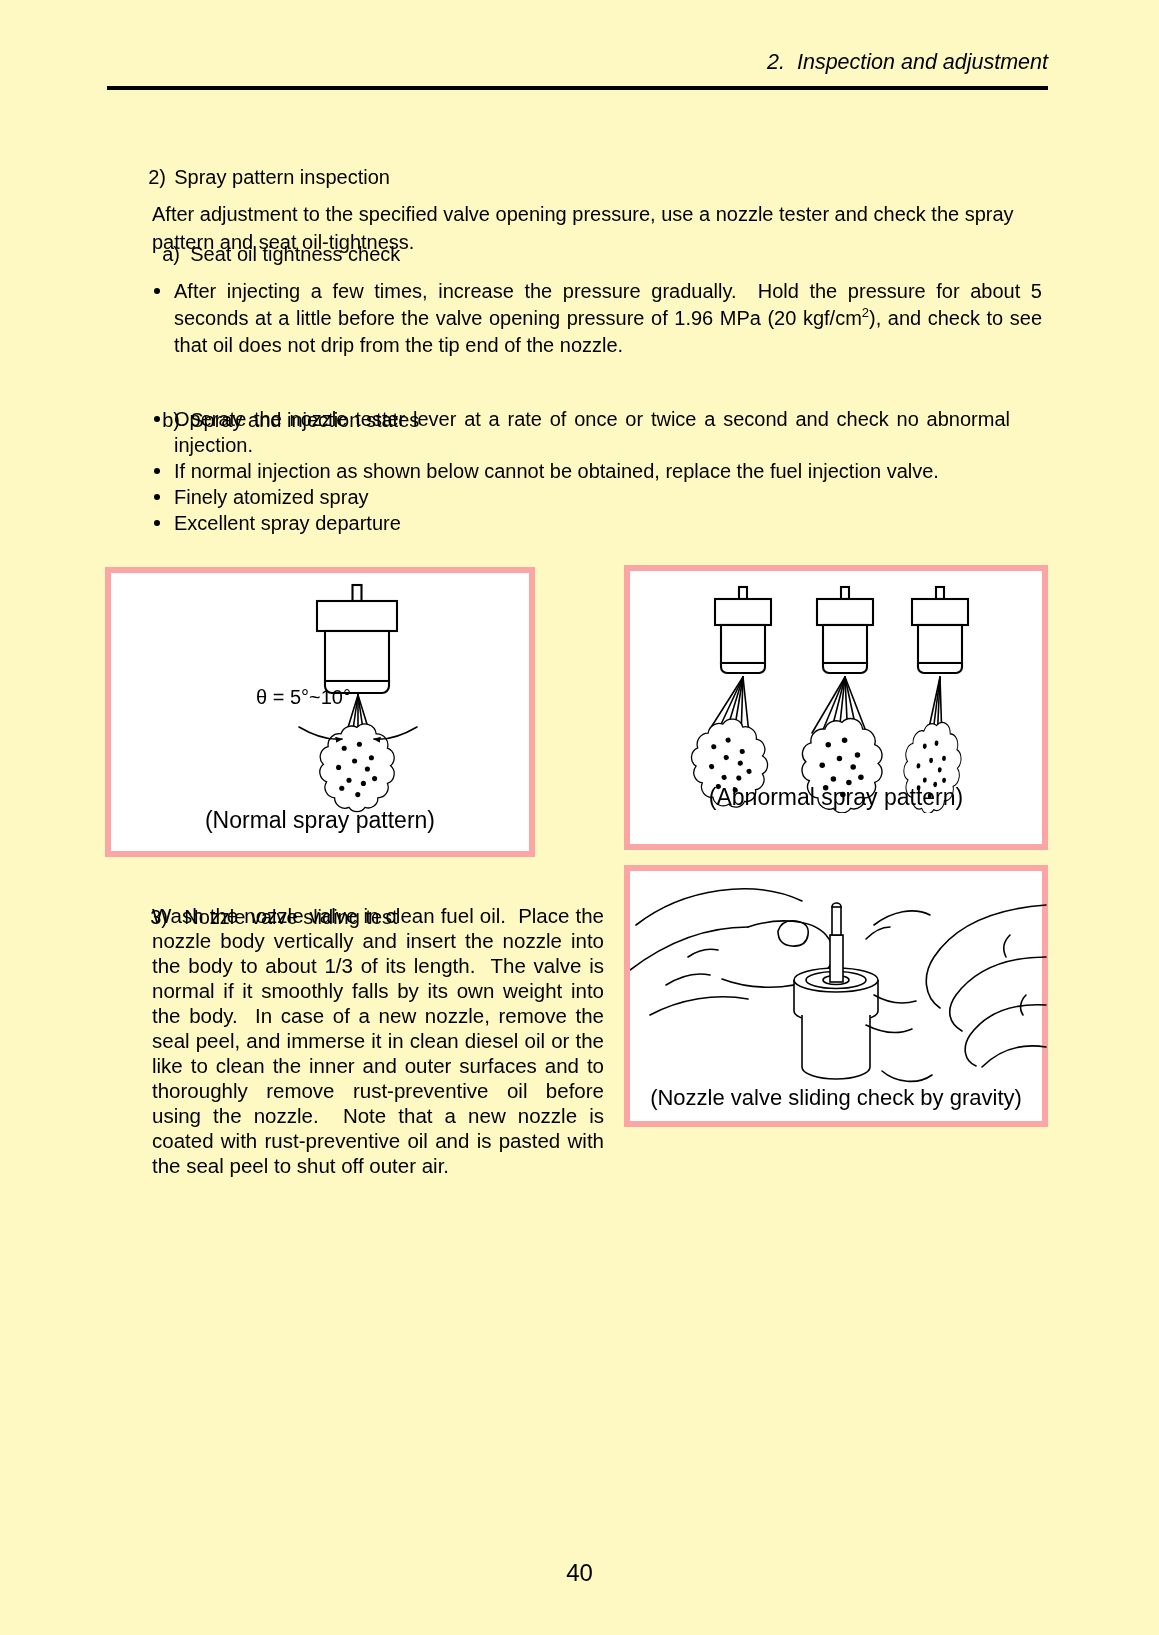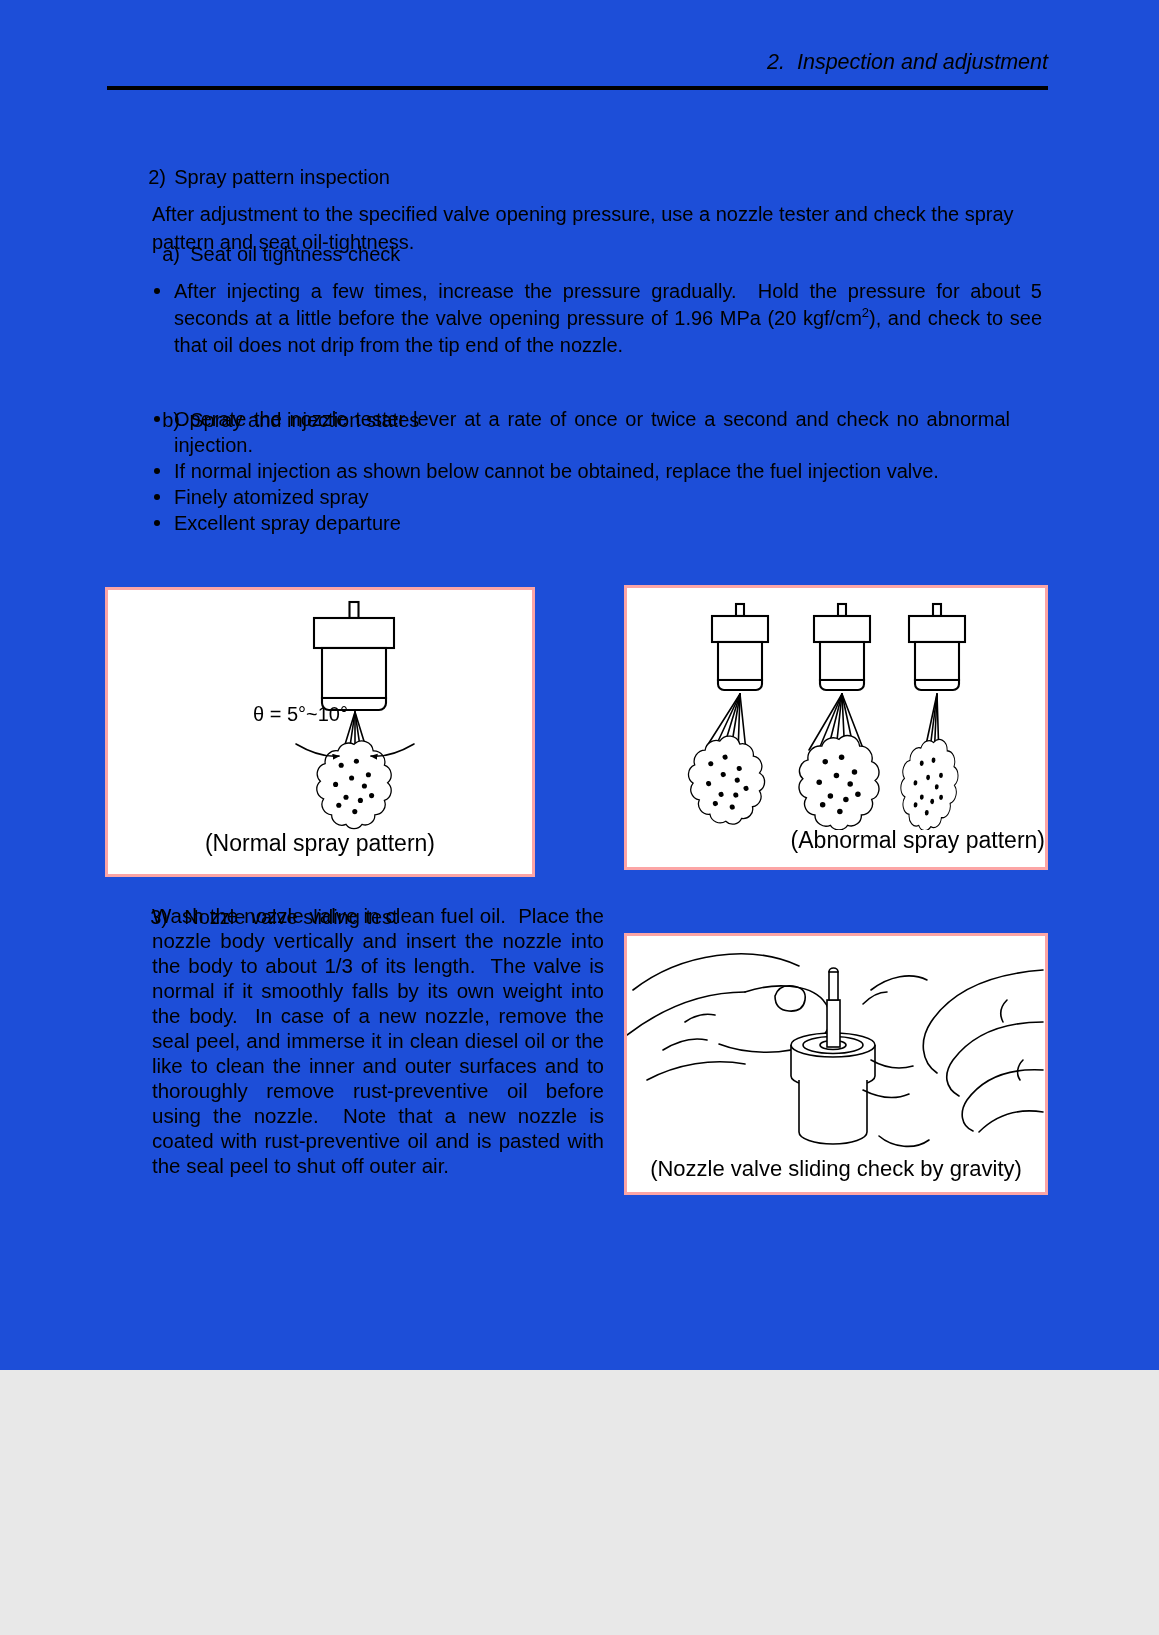--- a/index.html
+++ b/index.html
@@ -1,18 +1,18 @@
 <!DOCTYPE html>
 <html><head>
 <meta charset="utf-8">
 <style>
   html,body { margin:0; padding:0; background:#e8e8e8; }
   .page {
-    position:relative; width:1159px; height:1370px; margin:0 auto;
-    background:#1d4ed8; color:#000;
+    position:relative; width:1159px; height:1635px; margin:0 auto;
+    background:#fef9c3; color:#000;
     font-family:"Liberation Sans","DejaVu Sans",sans-serif;
     font-size:20px; line-height:26px; overflow:hidden;
   }
   .abs { position:absolute; }
   .ws { white-space:pre-wrap; }
   .hdr-title { font-style:italic; font-size:21.5px; white-space:pre; }
   .rule { background:#000; }
   .h-row { white-space:pre; }
   .lbl { display:inline-block; }
   .lbl-2 { width:26px; }
@@ -25,21 +25,21 @@
     position:absolute; left:2px; top:10px; width:6px; height:6px;
     border-radius:50%; background:#000;
   }
   .sb-item { position:relative; padding-left:22px; }
   .sb-item .dot {
     position:absolute; left:2px; top:10px; width:6px; height:6px;
     border-radius:50%; background:#000;
   }
   .sb-item.gap { }
   sup.s2 { font-size:13px; line-height:0; }
-  .figbox { border:3px solid #fca5a5; background:#fff;margin-top:20px; }
+  .figbox { border:6px solid #fca5a5; background:#fff; }
   .figcap {
     position:absolute; left:0; right:0; text-align:center;
     font-size:23px; line-height:26px;
   }
   .figcap.small { font-size:22px; }
   .fig-svg { position:absolute; }
   .pageno { text-align:center; font-size:24px; }
   svg { display:block; }
   .ink { stroke:#000; fill:none; stroke-width:1.6; stroke-linecap:round; }
   .ink2 { stroke:#000; fill:#fff; stroke-width:2.1; }
@@ -190,29 +190,29 @@
         <path d="M310,104 L297,164"></path>
           <path d="M310,104 L302,167"></path>
         <path d="M310,104 L307,169"></path>
           <path d="M310,104 L312,168"></path>
       </g>
       <g transform="translate(302,196) rotate(6) scale(0.6,0.84)">
         <use href="#cloudp" class="inkw" stroke-width="2.4"></use>
           <use href="#cdots"></use>
       </g>
     </svg>
-    <div class="figcap" style="bottom:14px;text-align:right;">(Abnormal spray pattern)</div>
+    <div class="figcap" style="bottom:34px;">(Abnormal spray pattern)</div>
   </div>
 
   <div class="abs h-row" style="left:128px; top:878px;">
     <span class="lbl lbl-3">3)</span><span>Nozzle valve sliding test</span>
   </div>
   <div class="abs just ws" style="left:152px; top:903px; width:452px; line-height:25px; font-size:20.5px;">Wash the nozzle valve in clean fuel oil.  Place the nozzle body vertically and insert the nozzle into the body to about 1/3 of its length.  The valve is normal if it smoothly falls by its own weight into the body.  In case of a new nozzle, remove the seal peel, and immerse it in clean diesel oil or the like to clean the inner and outer surfaces and to thoroughly remove rust-preventive oil before using the nozzle.  Note that a new nozzle is coated with rust-preventive oil and is pasted with the seal peel to shut off outer air.</div>
 
-  <div class="abs figbox" style="left:624px; top:913px; width:424px; height:262px; box-sizing:border-box;padding-left:36px;">
+  <div class="abs figbox" style="left:624px; top:865px; width:424px; height:262px; box-sizing:border-box;padding-left:36px;">
     <svg class="fig-svg" style="left:0; top:4px;" width="417" height="210" viewBox="0 0 417 210">
 
       <g class="ink">
         <path d="M6,50 C55,12 125,4 172,26"></path>
         <path d="M0,95 C38,66 78,52 118,52"></path>
         <path d="M118,52 C148,42 182,44 196,60 C208,74 204,94 188,102"></path>
         <path d="M92,104 C118,114 156,116 184,104"></path>
         <path d="M148,56 q4,-12 18,-10 q14,2 12,14 q-2,12 -16,11 q-14,-1 -14,-15 z"></path>
         <path d="M58,82 C68,75 78,73 88,75"></path>
         <path d="M36,110 C52,100 66,97 80,100"></path>

